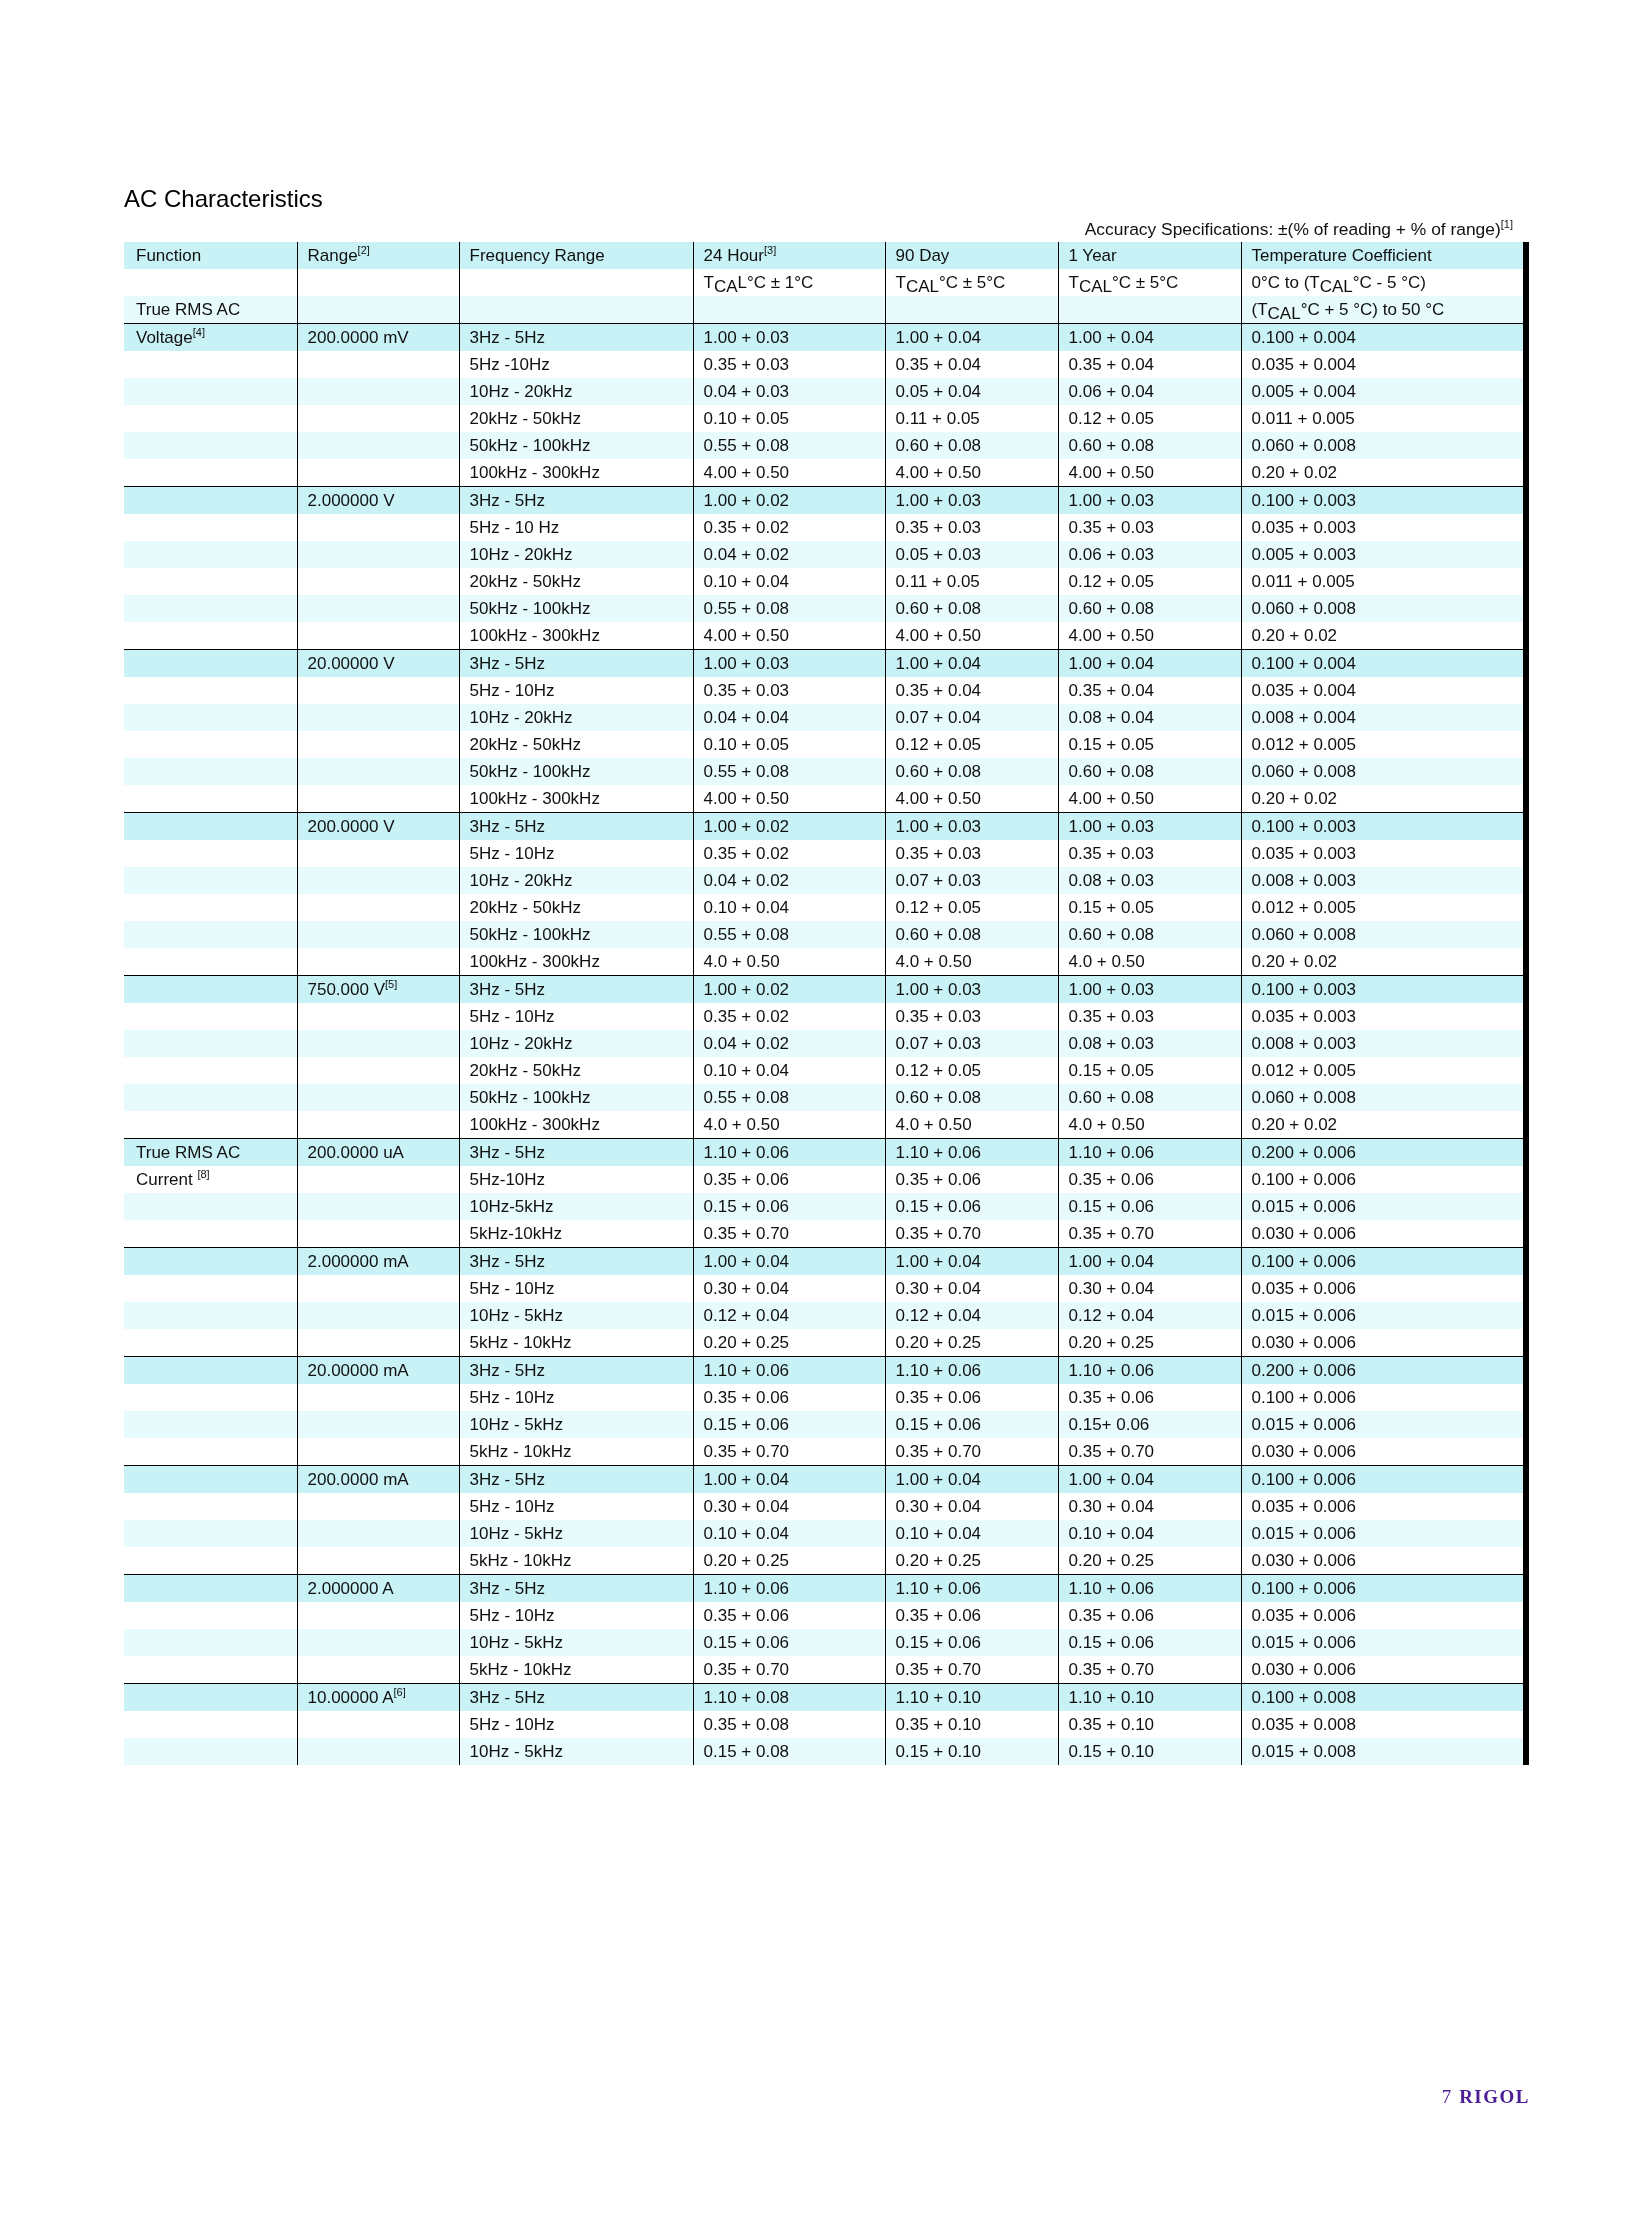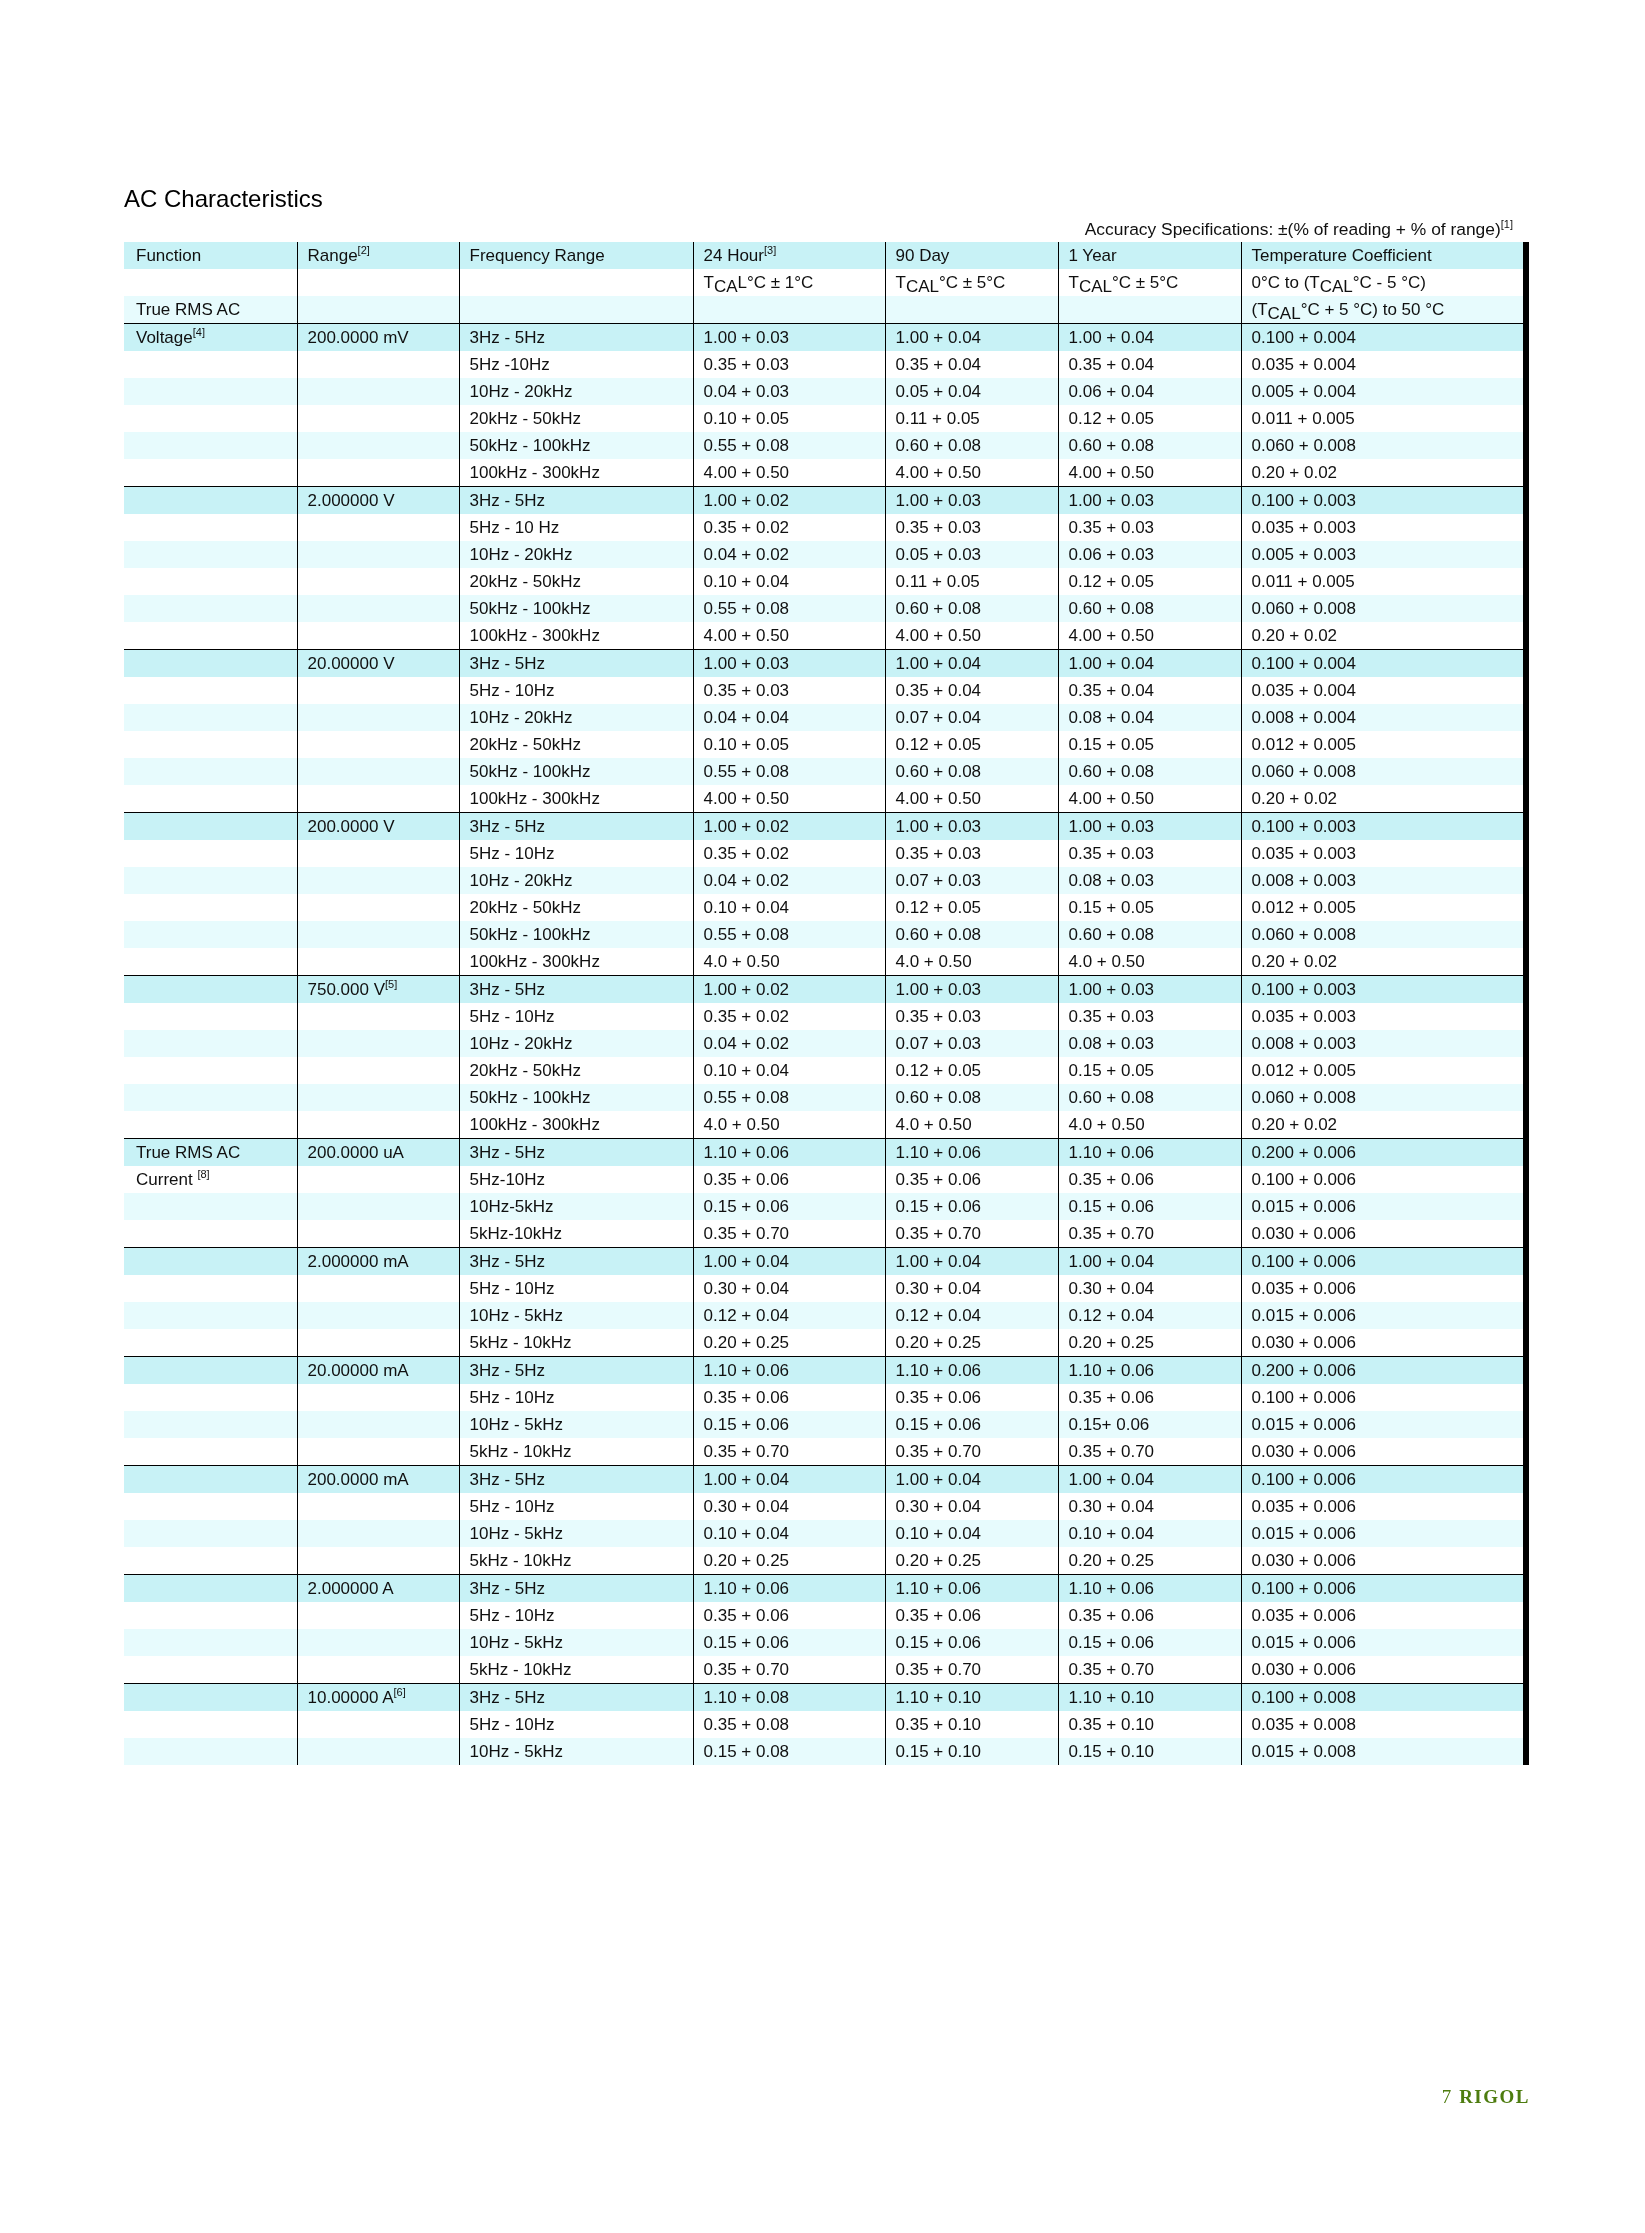--- a/index.html
+++ b/index.html
@@ -28,21 +28,21 @@
   td:not(:first-child),th:not(:first-child){border-left:1px solid #000;}
   td:last-child,th:last-child{border-right:6px solid #000000;}
   tr.block-start td, tr.block-start th{border-top:1px solid #000;}
   tr.stripe-bright{background:#c8f2f6;border-radius:10px;}
   tr.stripe-pale{background:#e7fbfd;}
   tr.stripe-white{background:transparent;}
   sup{font-size:11px;line-height:0;vertical-align:super;}
   sub{font-size:17px;line-height:0;vertical-align:sub;}
   .page-footer{
     position:absolute;right:116px;top:2086px;
-    font-family:"Liberation Serif", serif;font-size:19px;color:#4d7c0f;white-space:nowrap;
+    font-family:"Liberation Serif", serif;font-size:19px;color:#4c1d95;white-space:nowrap;
   }
   .page-footer .brand{font-weight:bold;letter-spacing:1.5px;margin-left:8px;}
 </style>
 </head>
 <body>
 
 <div class="page-title">AC Characteristics</div>
 <div class="accuracy-note">Accuracy Specifications: ±(% of reading + % of range)<sup>[1]</sup></div>
 
 <table class="spec">

